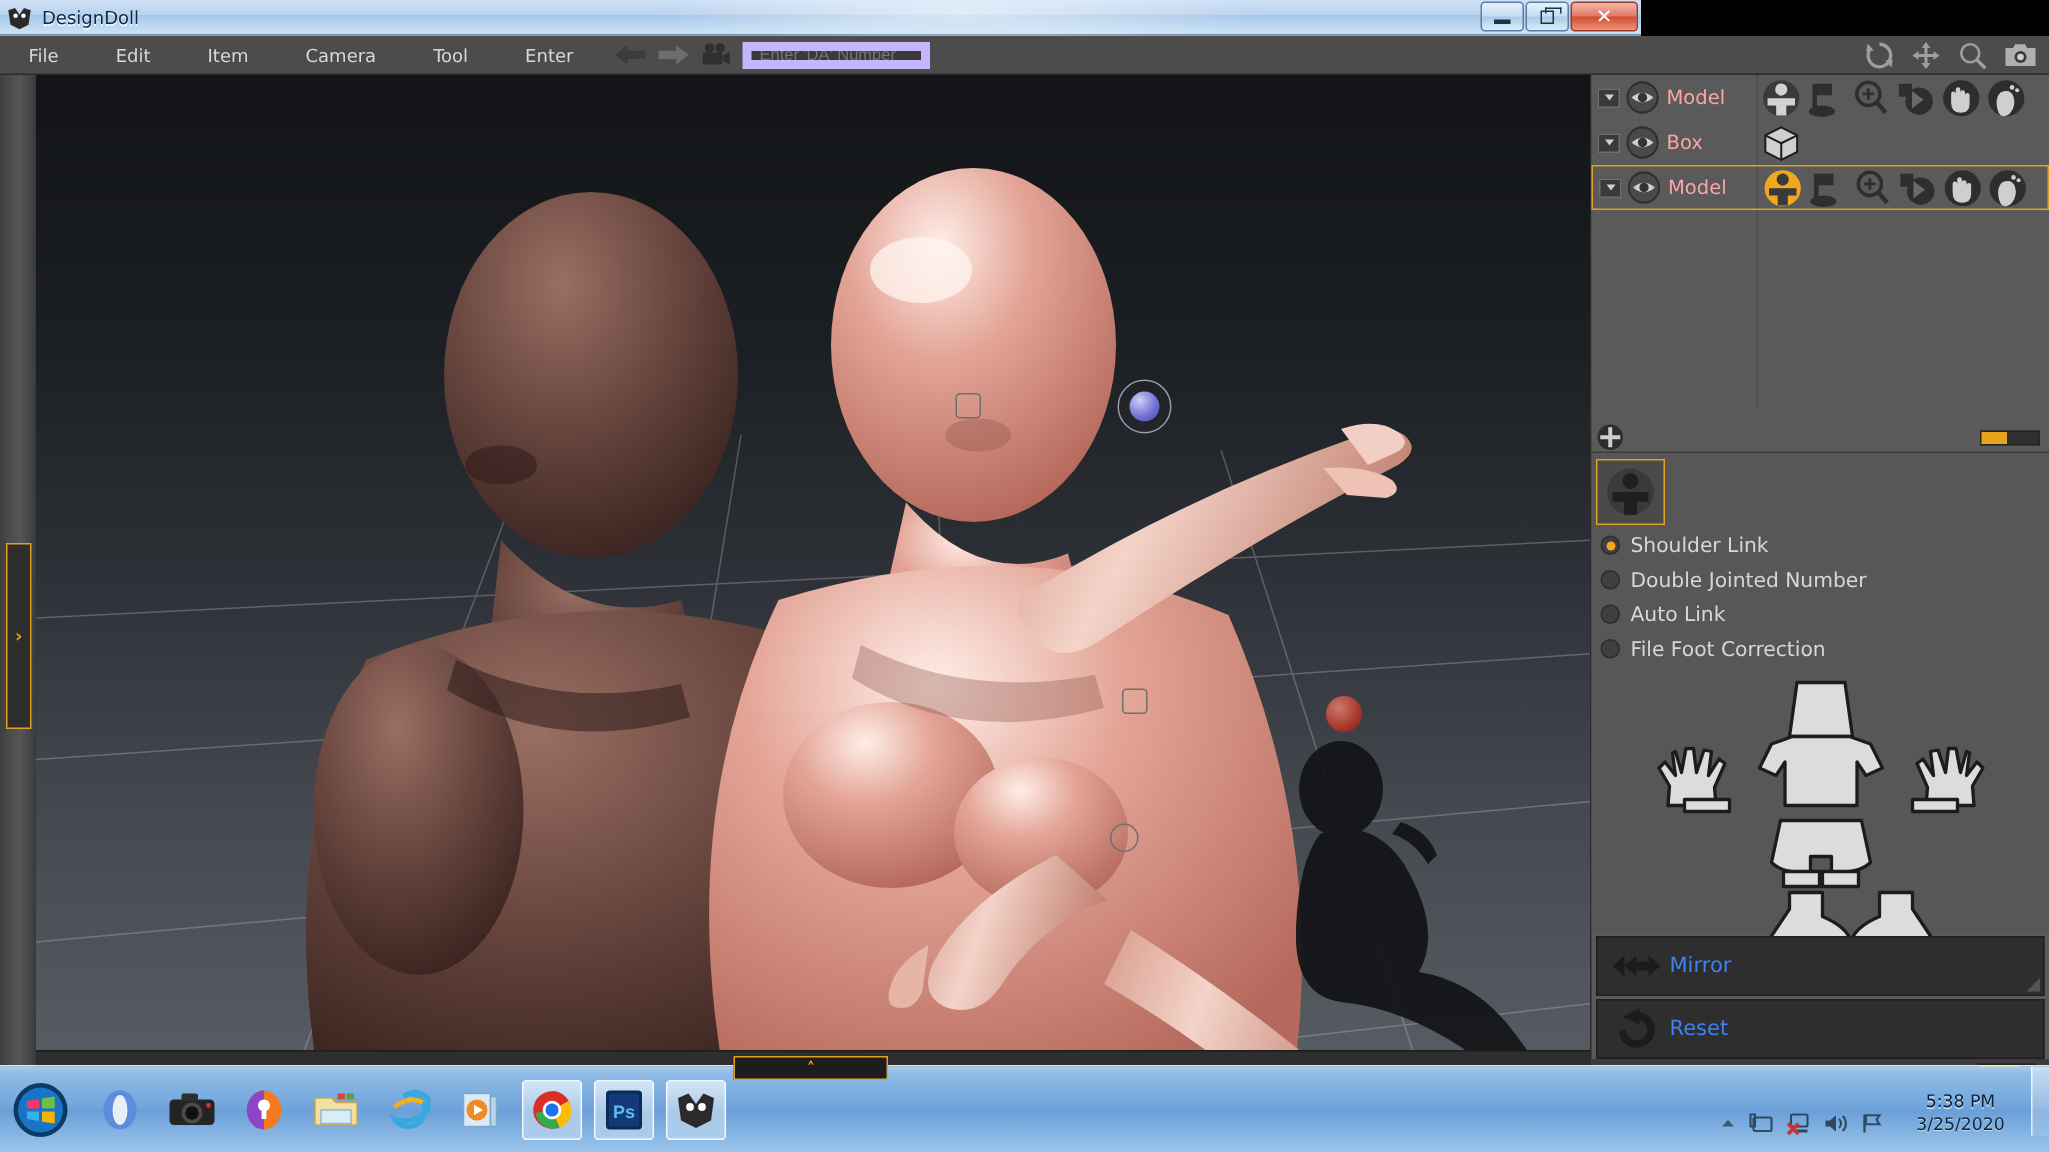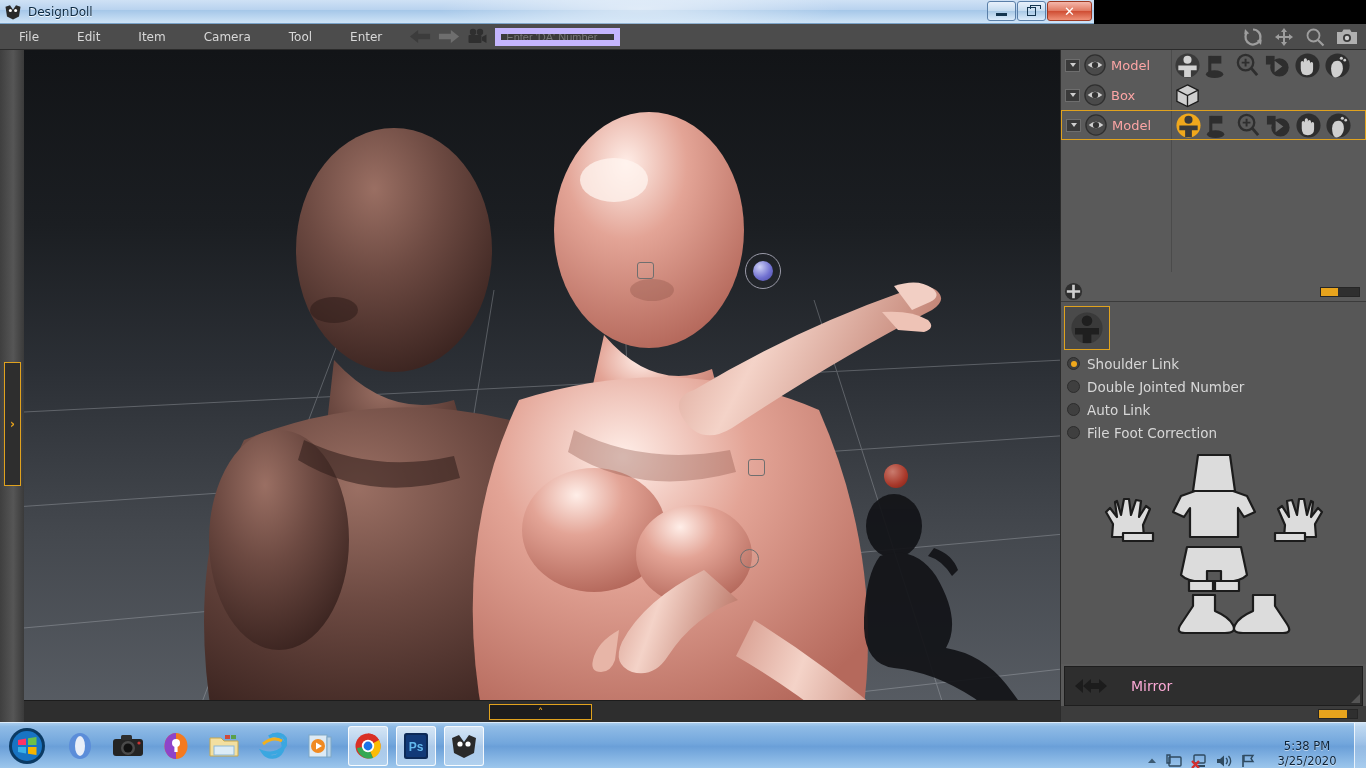--- a/index.html
+++ b/index.html
@@ -172,31 +172,31 @@
   }
   .radio-dot.on i { width: 6px; height: 6px; border-radius: 50%; background: #f0a81c; display: block; }
   .radio-label { font-size: 13.5px; color: #d7d7d7; }
   .bodymap { position: absolute; left: 0; right: 0; top: 147px; height: 188px; }
 
   .action-btn {
     height: 40px; margin: 2px 3px 0 3px; background: #2e2e2e; border: 1px solid #1e1e1e;
     display: flex; align-items: center; position: relative;
   }
   .action-btn .ab-ico { width: 40px; height: 30px; margin-left: 6px; flex: none; }
-  .action-btn .ab-label { font-size: 14px; color: #f9a8d4; margin-left: 20px; }
+  .action-btn .ab-label { font-size: 14px; color: #3b82f6; margin-left: 2px; }
   .resize-grip {
     position: absolute; right: 2px; bottom: 2px; width: 0; height: 0;
     border-left: 9px solid transparent; border-bottom: 9px solid #555;
   }
   .panel-footer { height: 16px; background: #3c3c3c; position: relative; }
   .panel-footer .mini-slider { top: 3px; right: 8px; }
 
   
   .taskbar {
-    position: absolute; left: 0; bottom: 0; width: 1366px; height: 46px;
+    position: absolute; left: 0; bottom: 0; width: 1366px; height: 58px;
     background: linear-gradient(to bottom, #a9cdee 0%, #8fbbe6 8%, #72a6dc 46%, #6a9fd8 52%, #9cc6ec 100%);
     border-top: 1px solid #dceaf8;
     display: flex; align-items: center;
   }
   .start-orb {
     width: 50px; height: 40px; margin-left: 2px; flex: none;
     display: flex; align-items: center; justify-content: center;
   }
   .tb-apps { display: flex; align-items: center; gap: 8px; margin-left: 8px; }
   .tb-app { width: 40px; height: 40px; display: flex; align-items: center; justify-content: center; }
@@ -561,20 +561,27 @@
 
     <div class="action-btn">
       <svg class="ab-ico" viewBox="0 0 40 30">
         <path d="M12 15 L20 8 L20 12 L28 12 L28 8 L36 15 L28 22 L28 18 L20 18 L20 22 Z" fill="#1c1c1c"></path>
         <path d="M4 15 L12 8 L12 22 Z" fill="#1c1c1c"></path>
       </svg>
       <div class="ab-label">Mirror</div>
       <div class="resize-grip"></div>
     </div>
 
+    <div class="action-btn">
+      <svg class="ab-ico" viewBox="0 0 40 30">
+        <path d="M20 6 a9.5 9.5 0 1 1 -9 12" fill="none" stroke="#1c1c1c" stroke-width="5" stroke-linecap="round"></path>
+        <path d="M22 1 L22 12 L11 7 Z" fill="#1c1c1c"></path>
+      </svg>
+      <div class="ab-label">Reset</div>
+    </div>
 
     <div class="panel-footer">
       <div class="mini-slider">
           <i style="width:28px"></i>
         </div>
     </div>
   </div>
 
   <div class="taskbar">
     <div class="start-orb">

